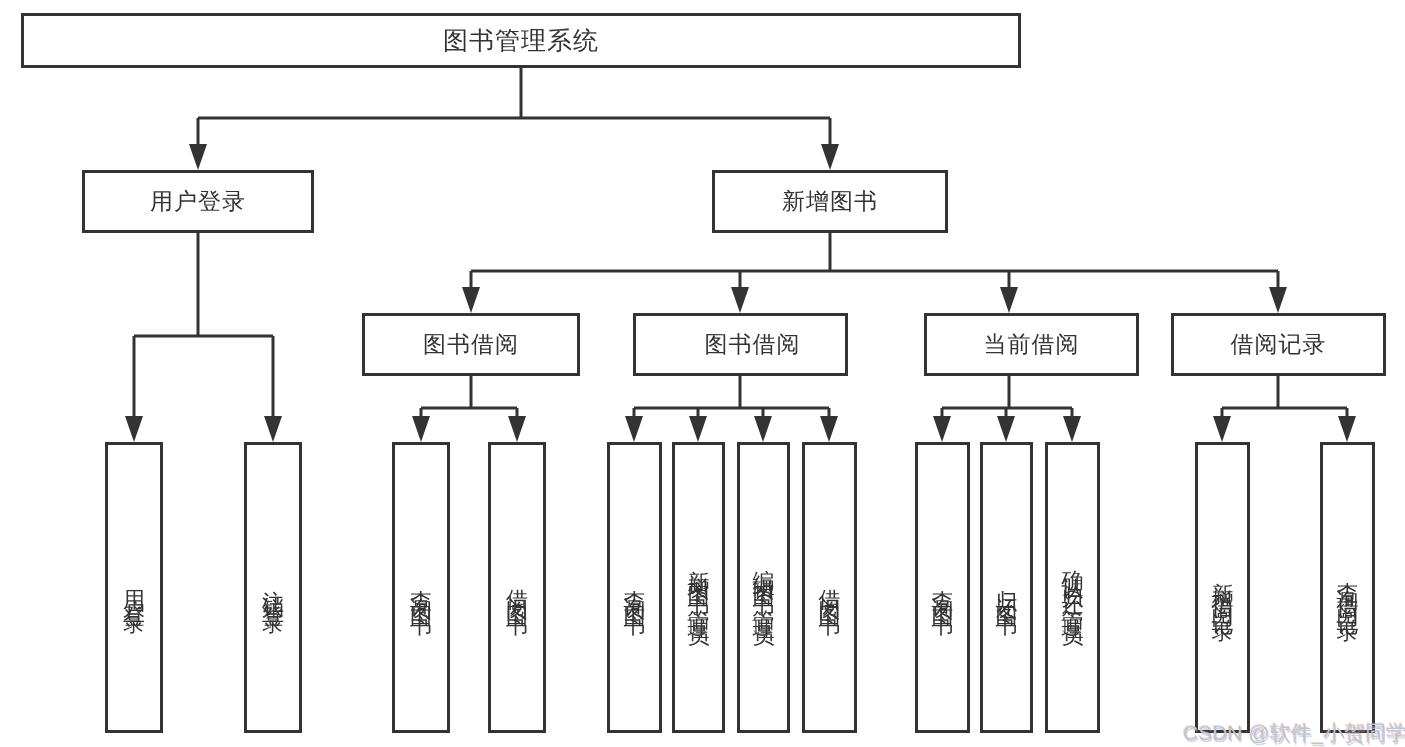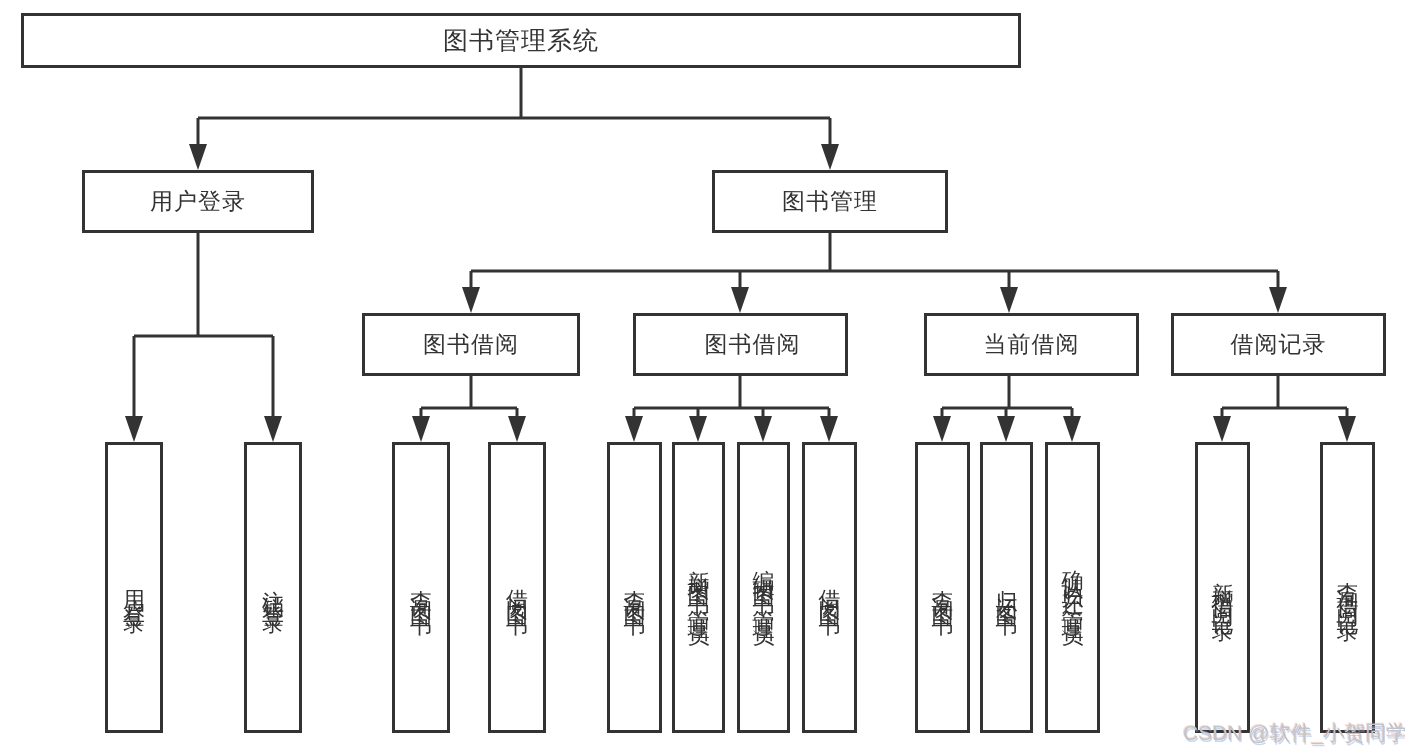--- a/index.html
+++ b/index.html
@@ -130,21 +130,21 @@
   </svg>
 
   <div class="node n-root">
     <span class="root-label">图书管理系统</span>
   </div>
 
   <div class="node n-user-login">
     <span class="h-label">用户登录</span>
   </div>
   <div class="node n-book-mgmt">
-    <span class="h-label">图书管理</span>
+    <span class="h-label">新增图书</span>
   </div>
 
   <div class="node n-new-book">
     <span class="h-label">图书借阅</span>
   </div>
   <div class="node n-book-borrow">
     <span class="h-label">图书借阅</span>
   </div>
   <div class="node n-current-borrow">
     <span class="h-label">当前借阅</span>

